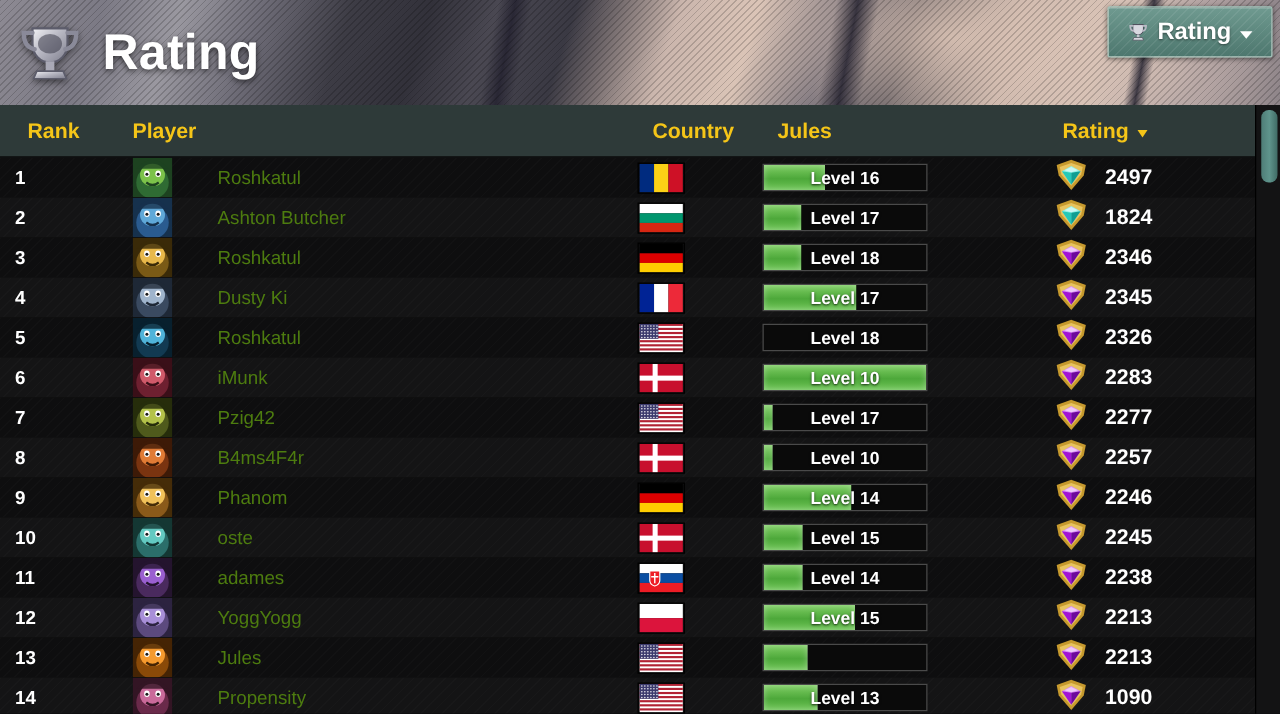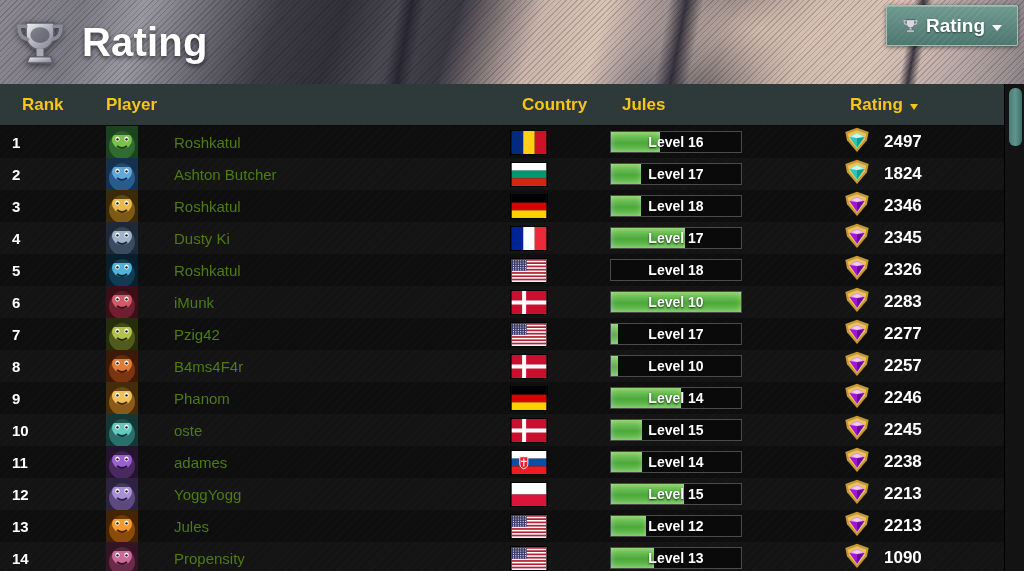--- a/index.html
+++ b/index.html
@@ -775,21 +775,20 @@
             <circle cx="3" cy="19" r="1" fill="#fff"></circle>
             <circle cx="7.2" cy="19" r="1" fill="#fff"></circle>
             <circle cx="11.4" cy="19" r="1" fill="#fff"></circle>
             <circle cx="15.600000000000001" cy="19" r="1" fill="#fff"></circle>
             <circle cx="19.8" cy="19" r="1" fill="#fff"></circle>
             <circle cx="24" cy="19" r="1" fill="#fff"></circle>
           </svg>
         </span>
      <span class="c-level">
        <span class="lvl-fill" style="width:27%"></span>
-       <span class="lvl-text">Level 12</span>
      </span>
      <span class="c-gem">
           <svg viewBox="0 0 40 36">
     <path d="M6 6 L20 1 L34 6 L32 16 L20 30 L8 16 Z" fill="#c79a2e"></path>
     <path d="M9 8 L20 4 L31 8 L29.5 15 L20 26 L10.5 15 Z" fill="#e8c35e"></path>
     <path d="M11 12 L20 7 L29 12 L20 25 Z" fill="#d98bf5"></path>
     <path d="M11 12 L20 13.5 L20 25 Z" fill="#a214d6"></path>
     <path d="M29 12 L20 13.5 L20 25 Z" fill="#6d089c"></path>
     <path d="M13.5 11 L20 8 L26.5 11 L20 13 Z" fill="#ffffff" opacity=".55"></path>
   </svg>

